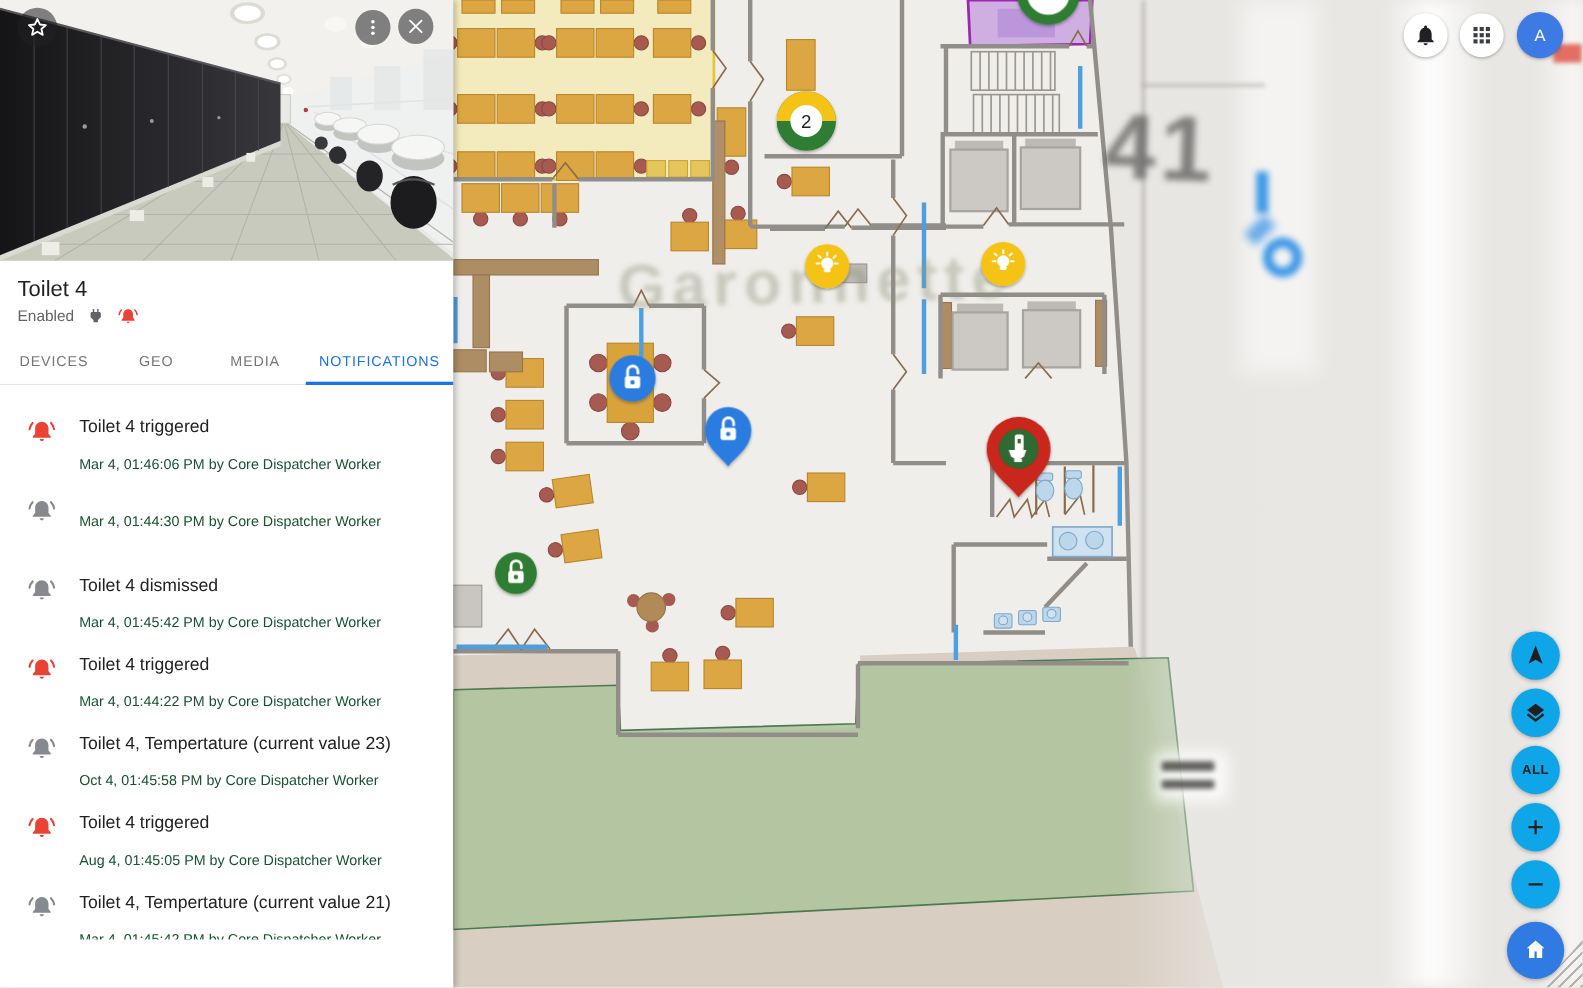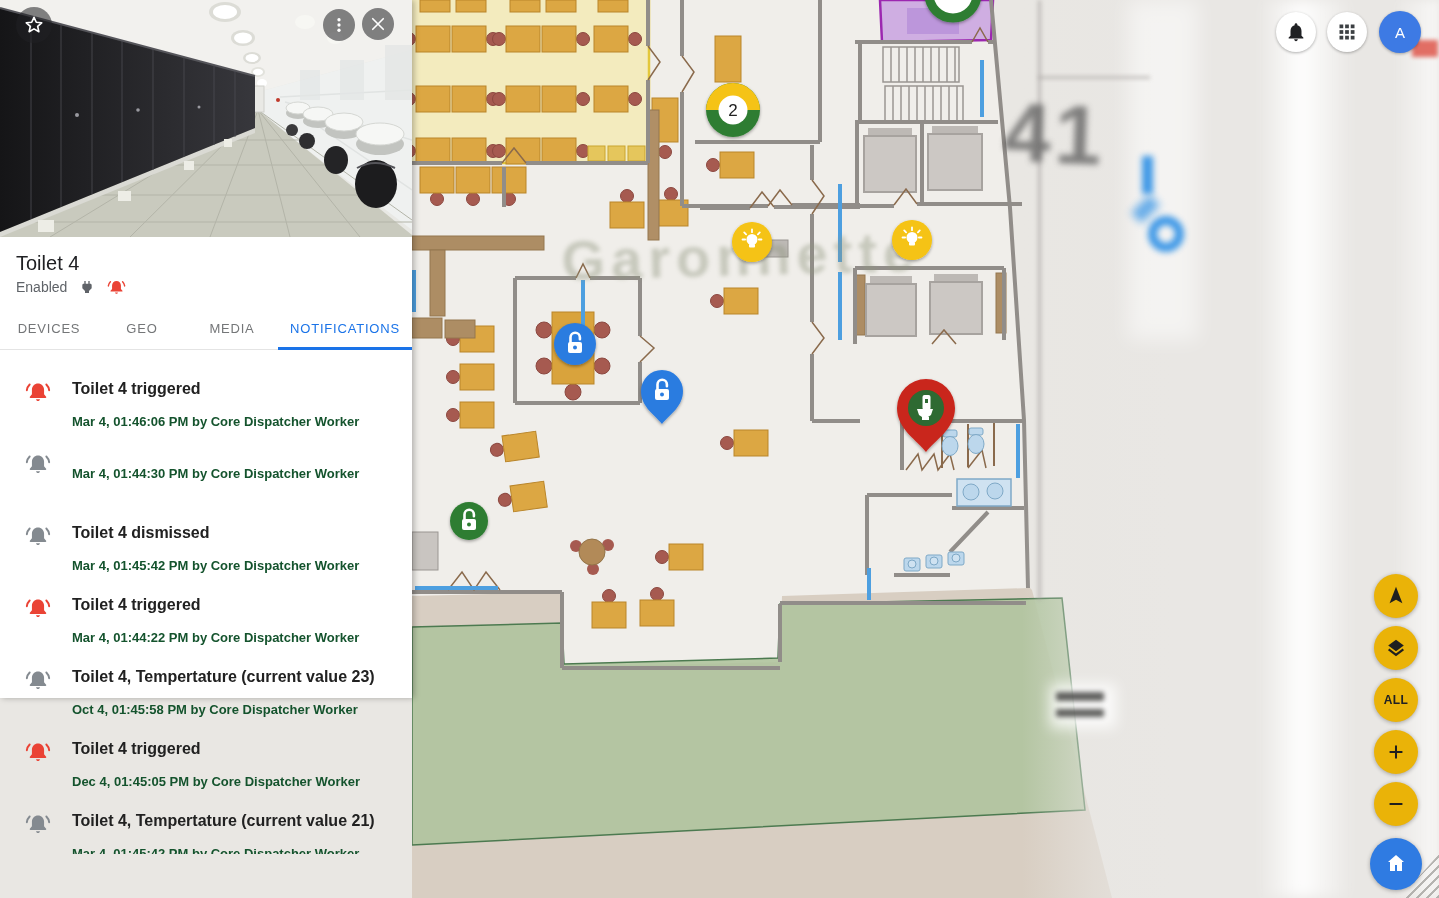--- a/index.html
+++ b/index.html
@@ -28,45 +28,45 @@
   .blur-blue-ring{position:absolute;left:736px;top:216px;width:36px;height:36px;border:9px solid #1e88e5;border-radius:50%;filter:blur(3px);opacity:.85;z-index:3;pointer-events:none;}
   .blur-eq-glow{position:absolute;left:638px;top:684px;width:66px;height:44px;background:rgba(255,255,255,.8);filter:blur(7px);z-index:3;pointer-events:none;}
   .blur-eq1{position:absolute;left:644px;top:692px;width:48px;height:9px;background:#474745;border-radius:2px;filter:blur(2.5px);opacity:.85;z-index:3;pointer-events:none;}
   .blur-eq2{position:absolute;left:644px;top:709px;width:48px;height:8px;background:#474745;border-radius:2px;filter:blur(2.5px);opacity:.85;z-index:3;pointer-events:none;}
   .blur-red-blob{position:absolute;left:1000px;top:40px;width:26px;height:17px;background:#e06055;filter:blur(2px);opacity:.9;z-index:3;pointer-events:none;}
   .hatch-corner{position:absolute;left:988px;top:854px;width:39px;height:44px;z-index:3;pointer-events:none;
     clip-path:polygon(100% 0,100% 100%,0 100%);
     background:repeating-linear-gradient(135deg, rgba(148,146,142,.65) 0 2px, rgba(0,0,0,0) 2px 7px);}
 
   
-  .mbtn{position:absolute;width:44px;height:44px;border-radius:50%;background:#eab308;z-index:5;
+  .mbtn{position:absolute;width:44px;height:44px;border-radius:50%;background:#0ea5e9;z-index:5;
     box-shadow:0 1px 4px rgba(0,0,0,.3);display:flex;align-items:center;justify-content:center;cursor:pointer;}
   .mbtn.all{font-size:12px;font-weight:bold;color:#202124;letter-spacing:.4px;}
   .mbtn.home{width:52px;height:52px;background:#2f7be2;}
 
   
-  .panel{position:absolute;left:0;top:0;width:412px;height:698px;background:#fff;z-index:10;box-shadow:2px 0 6px rgba(0,0,0,.28);}
+  .panel{position:absolute;left:0;top:0;width:412px;height:898px;background:#fff;z-index:10;box-shadow:2px 0 6px rgba(0,0,0,.28);}
   .photo{position:relative;width:412px;height:237px;overflow:hidden;background:#d8d8d2;}
   .pbtn{position:absolute;border-radius:50%;background:rgba(32,33,36,.55);display:flex;align-items:center;justify-content:center;cursor:pointer;z-index:3;}
   .pbtn.star{left:16px;top:7px;width:36px;height:36px;}
   .pbtn.menu{left:323px;top:9px;width:32px;height:32px;}
   .pbtn.close{left:362px;top:8px;width:32px;height:32px;}
 
   .details{padding:14px 16px 0 16px;height:70px;}
   .title{font-size:20px;font-weight:500;color:#202124;line-height:24px;}
   .status-row{display:flex;align-items:flex-start;gap:12px;margin-top:4px;}
   .status-text{font-size:14px;color:#5f6368;}
 
   .tabs{display:grid;grid-template-columns:98px 88px 92px 134px;height:43px;border-bottom:1px solid #e4e4e4;}
   .tab{display:flex;align-items:center;justify-content:center;font-size:13px;font-weight:500;letter-spacing:.8px;
     color:#747678;cursor:pointer;position:relative;}
   .tab.active{color:#1a73e8;}
   .tab.active::after{content:"";position:absolute;left:0;right:0;bottom:-1px;height:3px;background:#1a73e8;}
 
-  .notif-list{padding-top:15px;height:504px;overflow:hidden;font-weight:bold;}
+  .notif-list{padding-top:15px;height:504px;overflow:hidden;}
   .notif{position:relative;height:72px;padding:14px 16px 0 72px;cursor:pointer;}
   .notif-icon{position:absolute;left:25px;top:16px;width:26px;height:24px;}
   .n-red{color:#ea4335;}
   .n-gray{color:#848a90;}
   .notif-title{font-size:16px;color:#212121;line-height:20px;white-space:nowrap;}
   .notif-meta{font-size:13px;color:#14532d;line-height:18px;margin-top:14px;white-space:nowrap;}
 
   
   .tbtn{position:absolute;top:12px;width:40px;height:40px;border-radius:50%;background:#fff;z-index:12;
     box-shadow:0 1px 3px rgba(0,0,0,.3);display:flex;align-items:center;justify-content:center;cursor:pointer;}
@@ -599,21 +599,21 @@
         <div class="notif-meta">Oct 4, 01:45:58 PM by Core Dispatcher Worker</div>
       </div>
 
       <div class="notif">
         <svg class="notif-icon n-red" viewBox="0 0 24 22">
           <path d="M12 2.2c-3.1 0-5.6 2.5-5.6 5.6v4.4l-1.9 2.3c-.35.43-.05 1 .5 1h14c.55 0 .85-.57.5-1l-1.9-2.3V7.8c0-3.1-2.5-5.6-5.6-5.6z" fill="currentColor"></path>
             <path d="M10.2 16.7c.1 1 .9 1.7 1.8 1.7s1.7-.7 1.8-1.7z" fill="currentColor"></path>
             <path d="M4.3 3.2C2.9 4.6 2 6.4 1.7 8.4 M19.7 3.2c1.4 1.4 2.3 3.2 2.6 5.2" stroke="currentColor" stroke-width="1.8" fill="none" stroke-linecap="round"></path>
         </svg>
         <div class="notif-title">Toilet 4 triggered</div>
-        <div class="notif-meta">Dec 4, 01:45:05 PM by Core Dispatcher Worker</div>
+        <div class="notif-meta">Aug 4, 01:45:05 PM by Core Dispatcher Worker</div>
       </div>
 
       <div class="notif">
         <svg class="notif-icon n-gray" viewBox="0 0 24 22">
           <path d="M12 2.2c-3.1 0-5.6 2.5-5.6 5.6v4.4l-1.9 2.3c-.35.43-.05 1 .5 1h14c.55 0 .85-.57.5-1l-1.9-2.3V7.8c0-3.1-2.5-5.6-5.6-5.6z" fill="currentColor"></path>
             <path d="M10.2 16.7c.1 1 .9 1.7 1.8 1.7s1.7-.7 1.8-1.7z" fill="currentColor"></path>
             <path d="M4.3 3.2C2.9 4.6 2 6.4 1.7 8.4 M19.7 3.2c1.4 1.4 2.3 3.2 2.6 5.2" stroke="currentColor" stroke-width="1.8" fill="none" stroke-linecap="round"></path>
         </svg>
         <div class="notif-title">Toilet 4, Tempertature (current value 21)</div>
         <div class="notif-meta">Mar 4, 01:45:42 PM by Core Dispatcher Worker</div>

